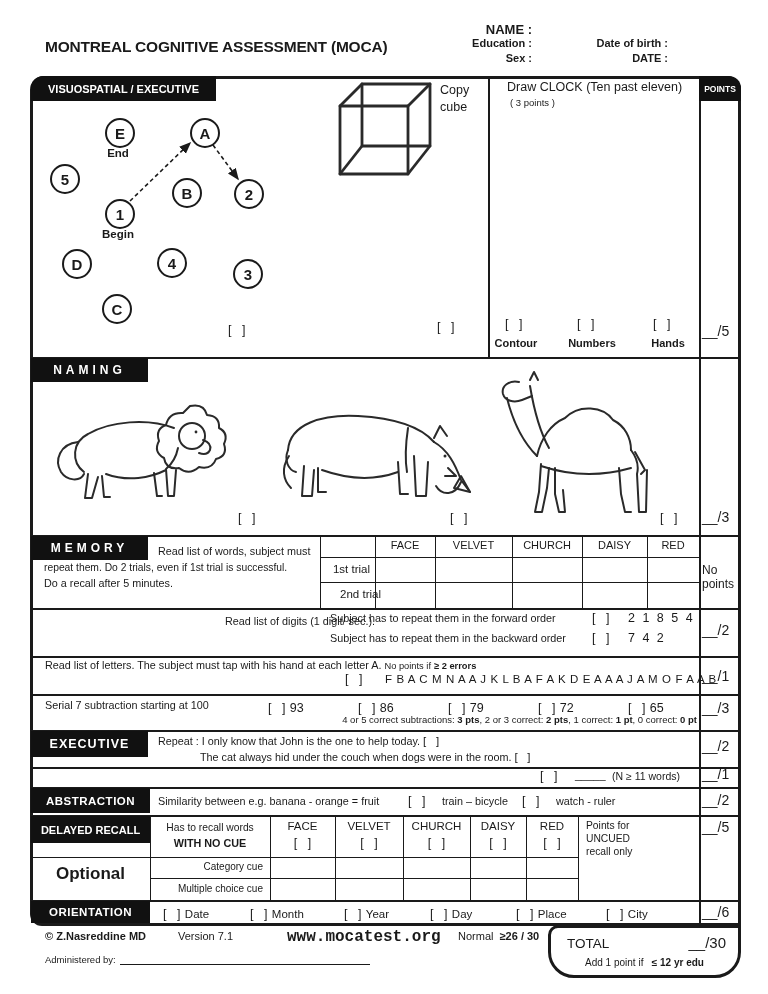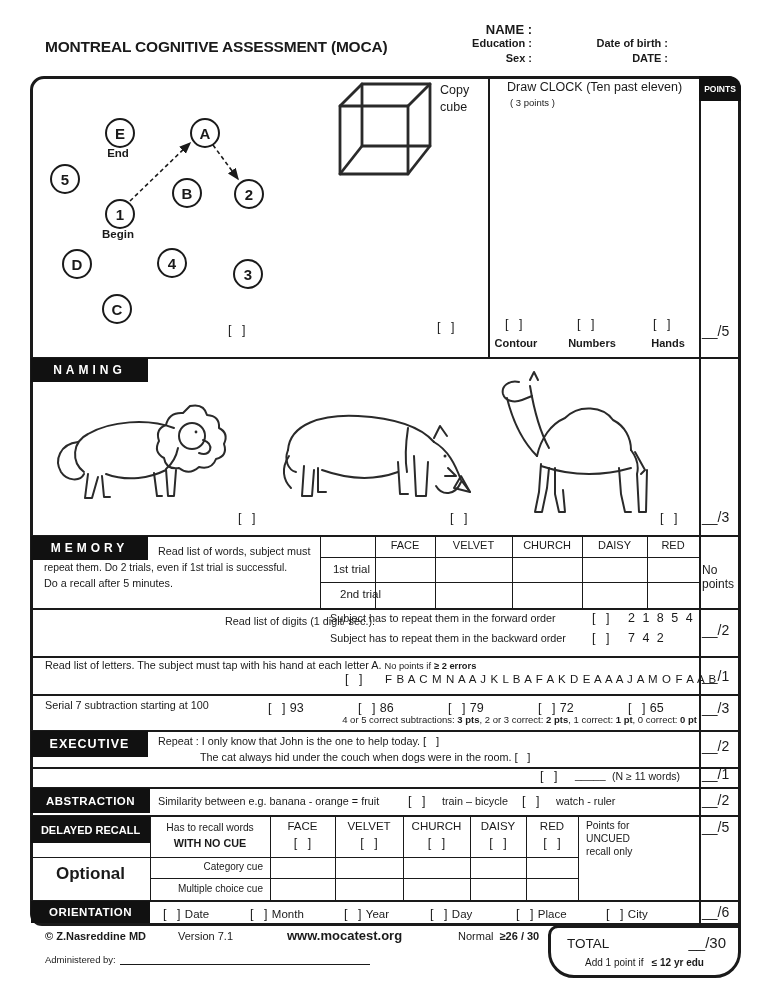--- a/index.html
+++ b/index.html
@@ -49,20 +49,23 @@
   <div class="hline" style="left:31px;top:730px;width:708px;"></div>
   <div class="hline" style="left:31px;top:767px;width:708px;"></div>
   <div class="hline" style="left:31px;top:787px;width:708px;"></div>
   <div class="hline" style="left:31px;top:815px;width:708px;"></div>
   <div class="hline" style="left:31px;top:900px;width:708px;"></div>
 
   <div class="tab" style="left:699px;top:76px;width:42px;height:25px;border-radius:0 12px 0 0;font-size:8.5px;">
     <span>POINTS</span>
   </div>
 
+  <div class="tab" style="left:31px;top:76px;width:185px;height:25px;border-radius:12px 0 0 0;font-size:11px;">
+    <span>VISUOSPATIAL / EXECUTIVE</span>
+  </div>
 
   <svg class="abs" style="left:80px;top:120px;" width="180" height="100" viewBox="0 0 180 100">
     <defs>
       <marker id="ah" markerWidth="9" markerHeight="8" refX="6.5" refY="3" orient="auto">
         <path d="M0,0 L7.5,3 L0,6 Z" fill="#1a1a1a"></path>
       </marker>
     </defs>
     <line x1="50" y1="81" x2="110" y2="23" stroke="#1a1a1a" stroke-width="1.6" stroke-dasharray="4 3" marker-end="url(#ah)"></line>
     <line x1="133" y1="25" x2="158" y2="59" stroke="#1a1a1a" stroke-width="1.6" stroke-dasharray="4 3" marker-end="url(#ah)"></line>
   </svg>
@@ -334,21 +337,21 @@
     <span style="font-size:11.5px;">Place</span>
   </div>
   <div class="abs" style="left:606px;top:904px;">
     <span class="bracket">[   ]</span>
     <span style="font-size:11.5px;">City</span>
   </div>
   <div class="pts" style="top:904px;">__/6</div>
 
   <div class="abs b" style="left:45px;top:930px;font-size:11px;">© Z.Nasreddine MD</div>
   <div class="abs" style="left:178px;top:930px;font-size:11px;">Version 7.1</div>
-  <div class="abs b" style="left:287px;top:928px;font-size:13px;">www.mocatest.org</div>
+  <div class="abs b" style="left:287px;top:928px;font-size:16px;font-family:Liberation Mono, monospace;">www.mocatest.org</div>
   <div class="abs" style="left:458px;top:930px;font-size:11px;">
     <span class="pre">Normal  </span><span class="b">≥26 / 30</span>
   </div>
 
   <div class="abs" style="left:548px;top:925px;width:193px;height:53px;border:3px solid #1a1a1a;border-radius:10px 0 26px 26px;box-sizing:border-box;background:#fff;">
     <span class="abs" style="left:16px;top:8px;font-size:13.5px;">TOTAL</span>
     <span class="abs right" style="right:12px;top:6px;font-size:15px;">__/30</span>
     <span class="abs ctr" style="left:0;top:29px;width:100%;font-size:10px;">
       <span class="pre">Add 1 point if   </span>
         <span class="b">≤ 12 yr edu</span>

